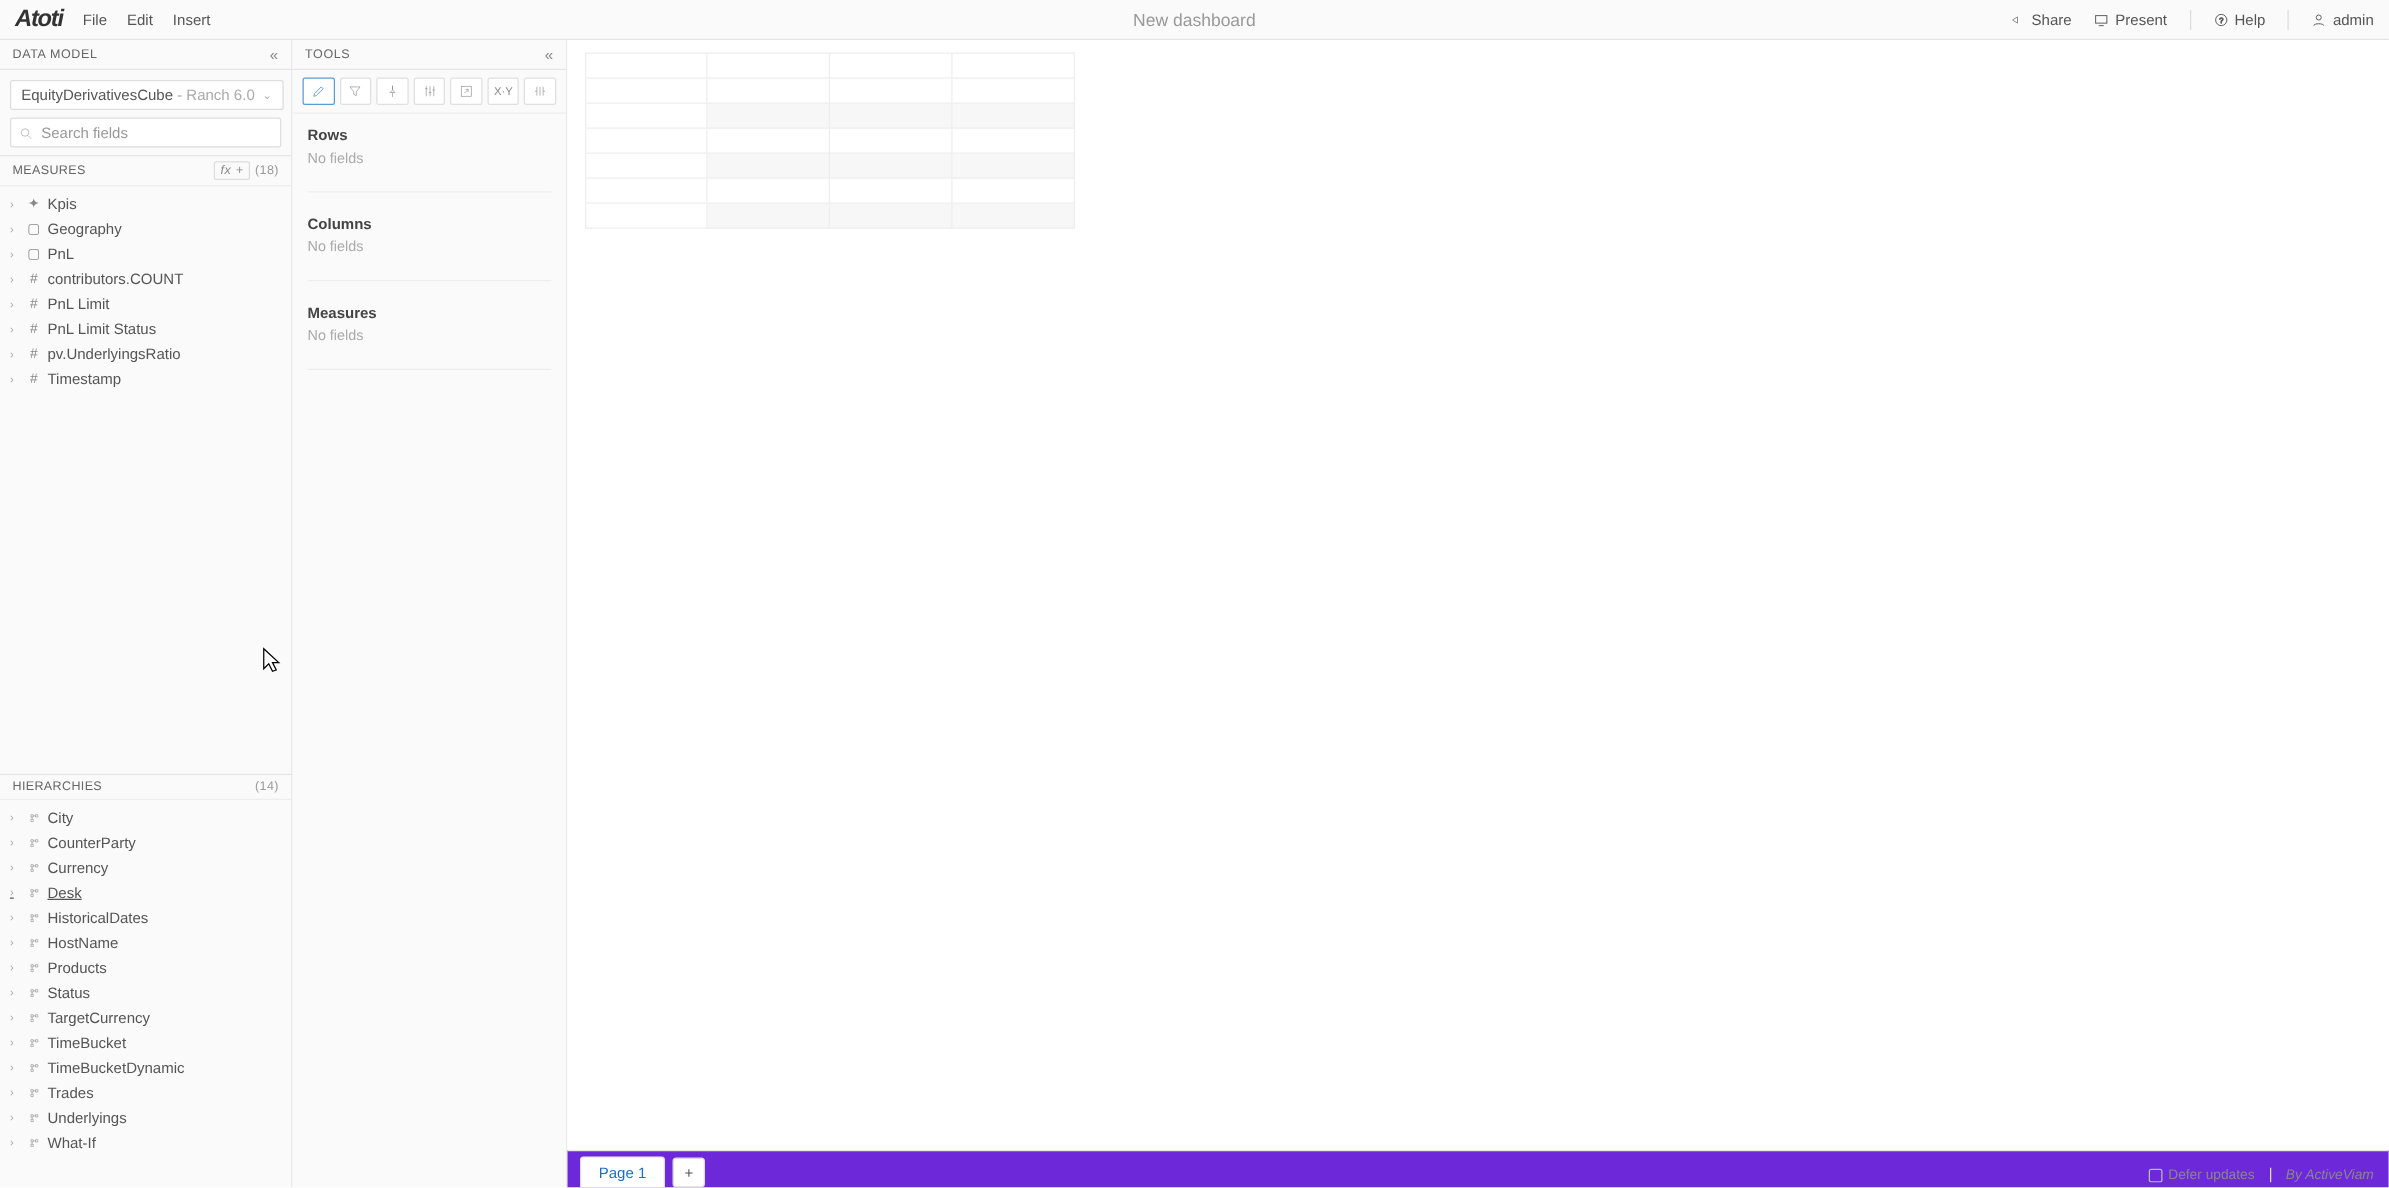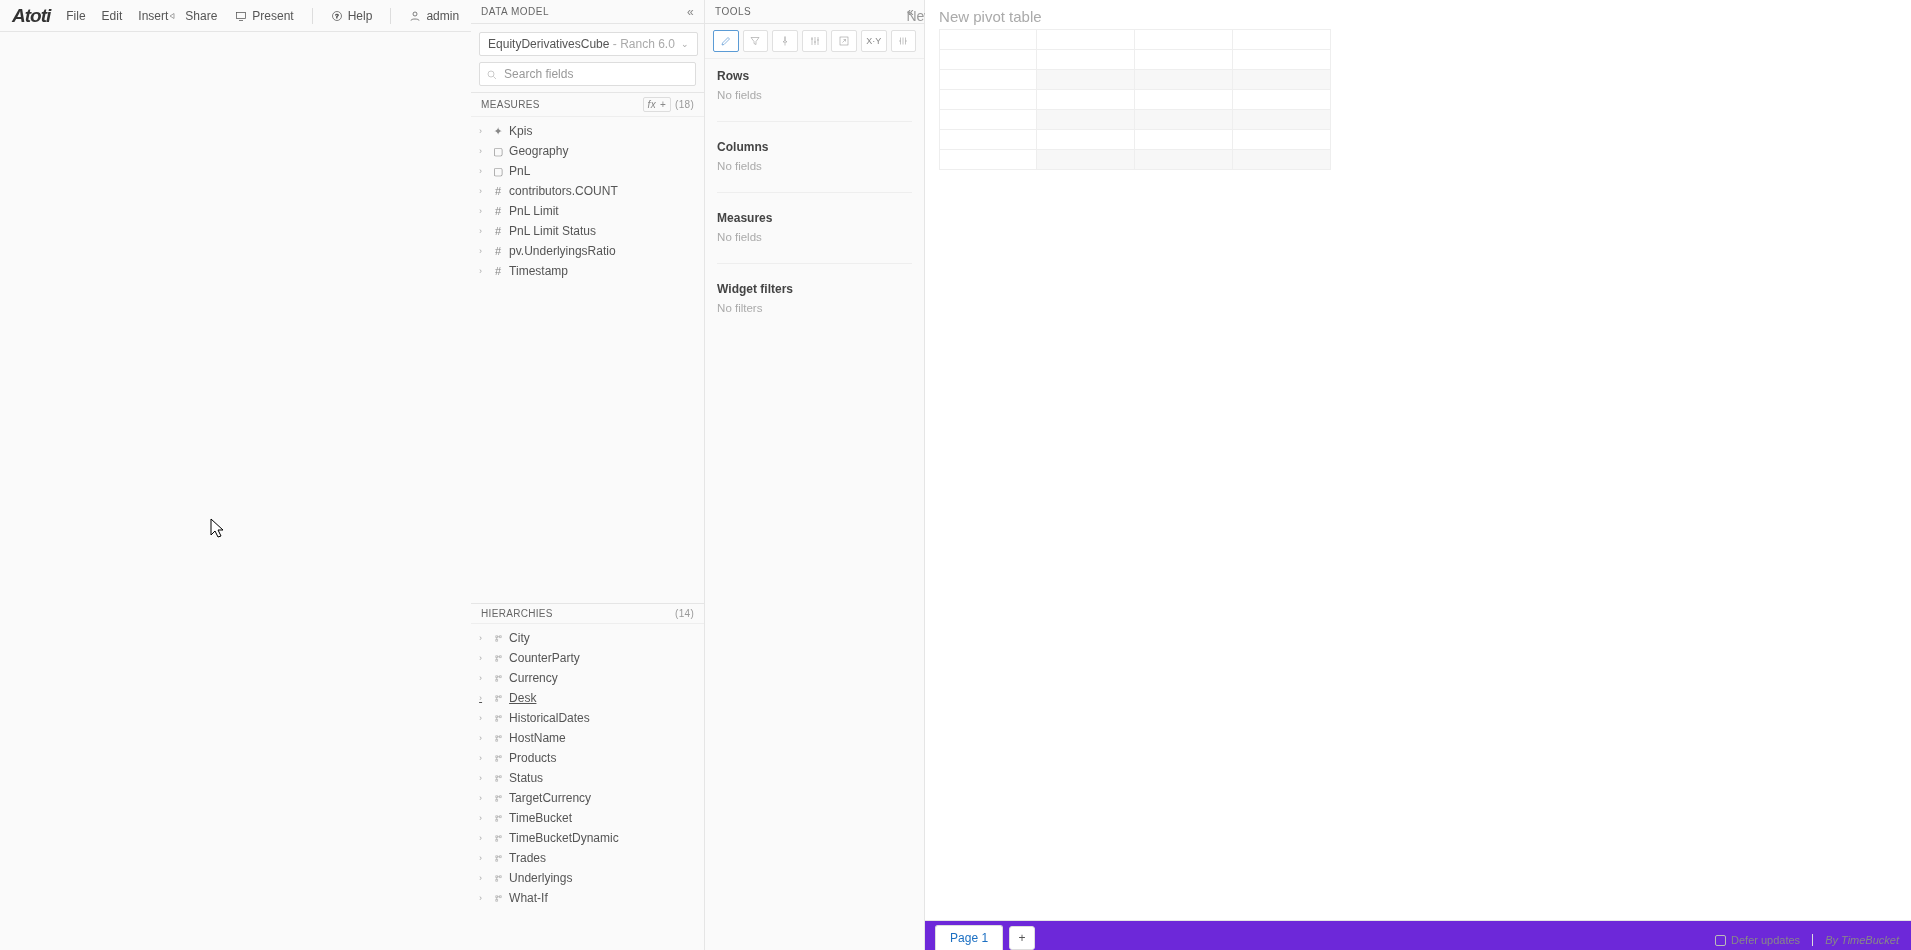--- a/index.html
+++ b/index.html
@@ -9,21 +9,21 @@
   }
   body {
     font-family: -apple-system, BlinkMacSystemFont, "Segoe UI", sans-serif;
     font-size: 12px;
     color: #4a4a4a;
     background: #fafafa;
     overflow: hidden;
   }
   .app {
     display: flex;
-    flex-direction: row;
+    flex-direction: column;
     width: 1911px;
     height: 950px;
   }
   
   .topbar {
     display: flex;
     align-items: center;
     height: 32px;
     padding: 0 12px;
     border-bottom: 1px solid #e5e5e5;
@@ -642,30 +642,25 @@
           <div class="dropzone">
             <div class="dropzone-title">Columns</div>
             <div class="dropzone-empty">No fields</div>
           </div>
           <div class="dropzone-divider"></div>
           <div class="dropzone">
             <div class="dropzone-title">Measures</div>
             <div class="dropzone-empty">No fields</div>
           </div>
           <div class="dropzone-divider"></div>
-          <div class="dropzone">
-            <div class="dropzone-title">Widget filters</div>
-            <div class="dropzone-empty">No filters</div>
-          </div>
         </div>
     </div>
 
     <div class="canvas">
       <div class="canvas-body">
-        <div class="pivot-title">New pivot table</div>
         <div class="pivot-ph">
           <table>
             <tbody>
                 <tr class="thead">
                   <td class="corner corner-first"></td>
                   <td class="col"></td>
                   <td class="col"></td>
                   <td class="col"></td>
                 </tr>
             <tr>
@@ -714,18 +709,18 @@
       </div>
     </div>
   </div>
 </div>
 
 <div class="status-bar">
   <span class="status-item">
     <span class="checkbox"></span>
     <span>Defer updates</span>
   </span>
-  <span class="status-item byline">By TimeBucket</span>
+  <span class="status-item byline">By ActiveViam</span>
 </div>
 
 <svg class="cursor" width="20" height="24" viewBox="0 0 20 24">
   <path d="M2 2 L2 18 L6 14 L9 20 L12 19 L9 13 L14 13 Z" fill="#fff" stroke="#000" stroke-width="1"></path>
 </svg>
 
 </body></html>

